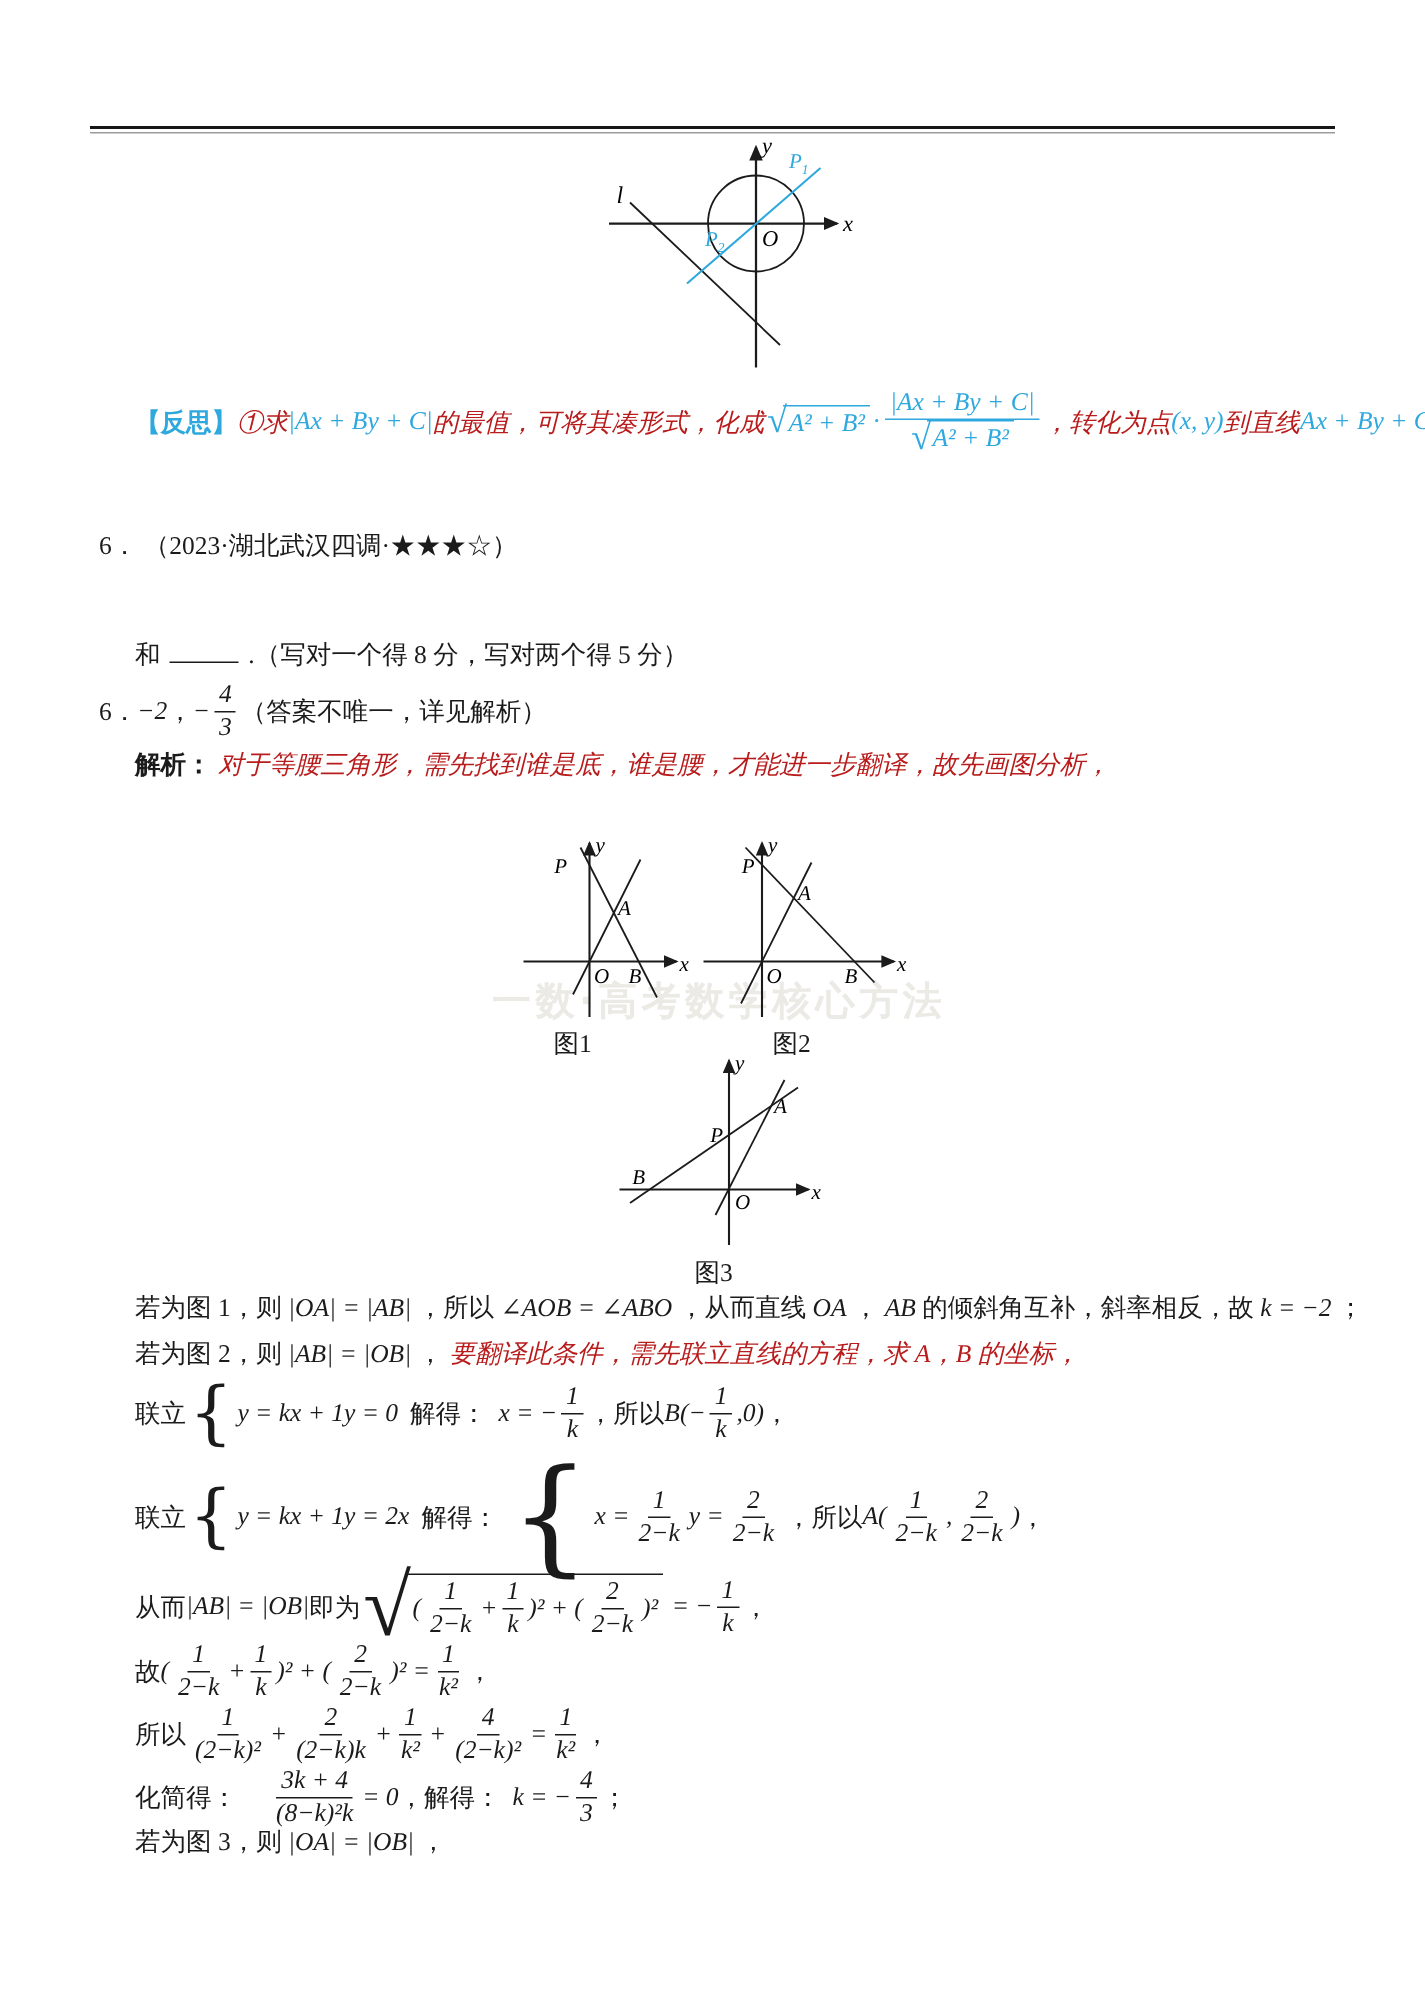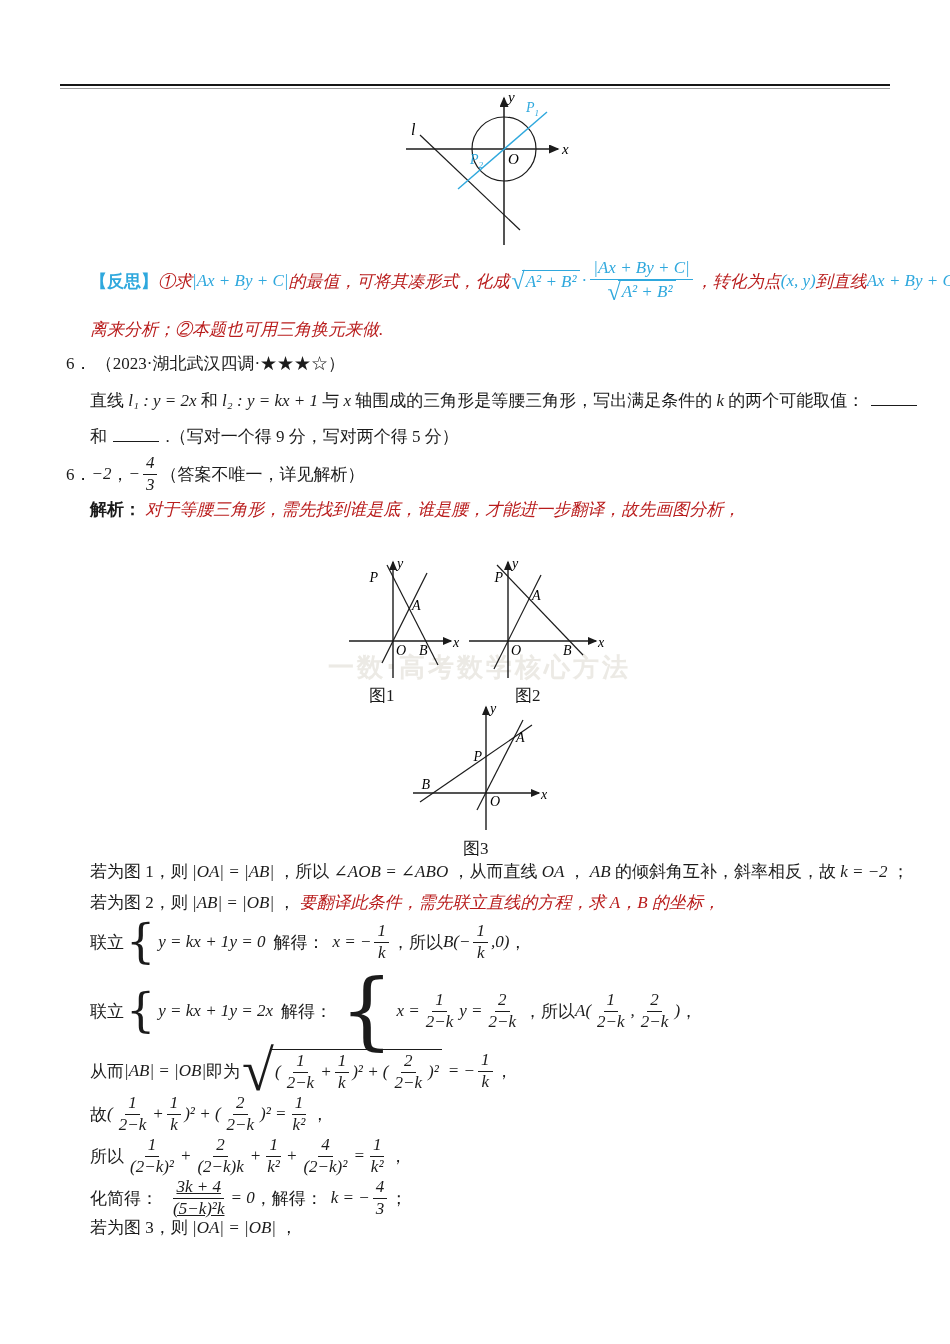--- a/index.html
+++ b/index.html
@@ -77,44 +77,29 @@
             <span class="rad cyan">√</span>
             <span class="radicand cy cyan mi">A² + B²</span>
           </span></span>
     </span>
     <span class="cyan-it">，转化为点</span>
     <span class="cyan mi">(x, y)</span>
     <span class="cyan-it">到直线</span>
     <span class="cyan mi">Ax + By + C = 0</span>
 
   </div>
-  <div class="abs" style="left:90px;top:318px;">
-    <span class="cyan-it">离来分析；②本题也可用三角换元来做.</span>
-  </div>
 
   <div class="abs" style="left:66px;top:352px;">
     <span class="cn">6．</span>
     <span class="cn">（2023·湖北武汉四调·★★★☆）</span>
   </div>
-  <div class="abs" style="left:90px;top:388px;">
-    <span class="cn">直线</span>
-    <span class="mi">l₁ : y = 2x</span>
-    <span class="cn">和</span>
-    <span class="mi">l₂ : y = kx + 1</span>
-    <span class="cn">与</span>
-    <span class="mi">x</span>
-    <span class="cn">轴围成的三角形是等腰三角形，写出满足条件的</span>
-    <span class="mi">k</span>
-    <span class="cn">的两个可能取值：</span>
-    <span class="blank"></span>
-  </div>
   <div class="abs" style="left:90px;top:424px;">
     <span class="cn">和</span>
     <span class="blank"></span>
-    <span class="cn">.（写对一个得 9 分，写对两个得 5 分）</span>
+    <span class="cn">.（写对一个得 8 分，写对两个得 5 分）</span>
   </div>
 
   <div class="abs" style="left:66px;top:452px;height:44px;display:flex;align-items:center;">
     <span class="cn">6．</span>
     <span class="mi">−2</span>
     <span class="cn">，</span>
     <span class="mi">−</span>
     <span class="frac">
         <span class="num">4</span>
         <span class="den">3</span>
@@ -358,23 +343,23 @@
     <span class="mi">=</span>
     <span class="frac">
         <span class="num">1</span>
         <span class="den">k²</span>
       </span>
     <span class="cn">，</span>
   </div>
 
   <div class="abs" style="left:90px;top:1176px;height:44px;display:flex;align-items:center;">
     <span class="cn">化简得：</span>
-    <span class="frac" style="margin-left:12px;text-decoration:underline;">
+    <span class="frac" style="margin-left:23px;">
         <span class="num">3k + 4</span>
-        <span class="den">(5−k)²k</span>
+        <span class="den">(8−k)²k</span>
       </span>
     <span class="mi">= 0</span>
     <span class="cn">，解得：</span>
     <span class="mi" style="margin-left:8px;">k = −</span>
     <span class="frac">
         <span class="num">4</span>
         <span class="den">3</span>
       </span>
     <span class="cn">；</span>
   </div>

